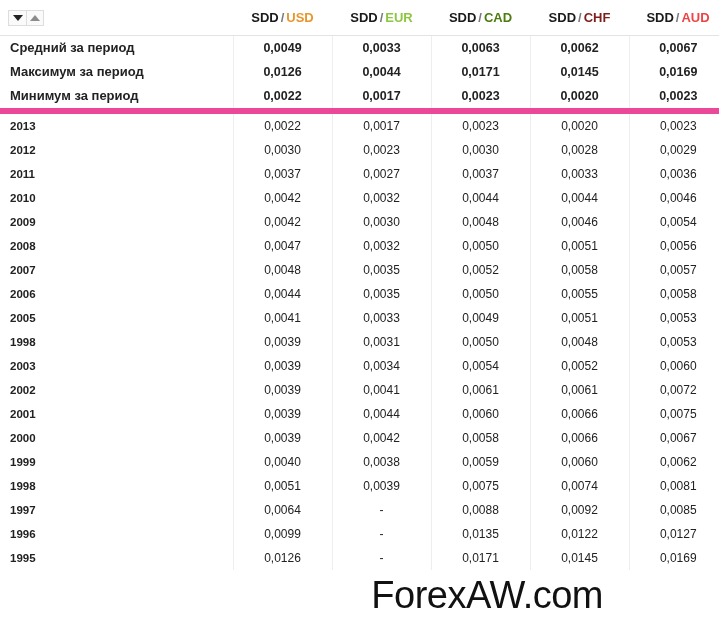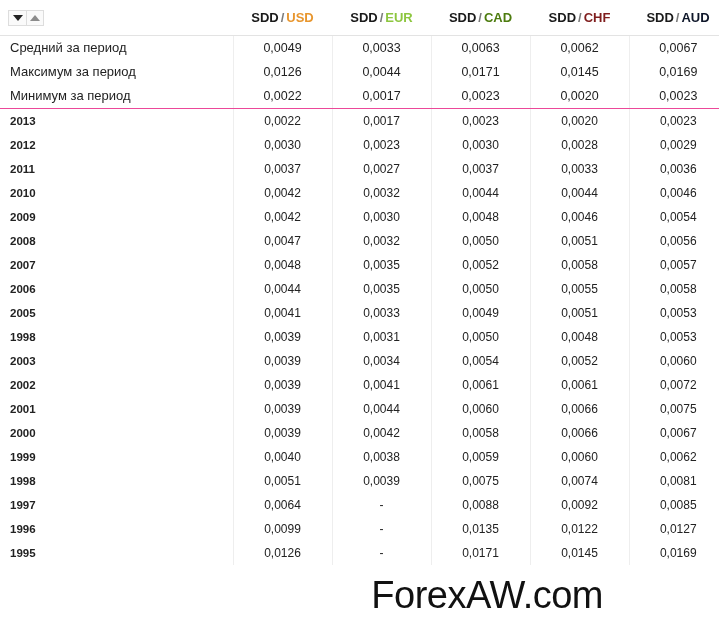--- a/index.html
+++ b/index.html
@@ -100,29 +100,29 @@
   td.label-cell {
     text-align: left;
     padding-left: 10px;
     white-space: nowrap;
   }
   td.val-cell {
     text-align: center;
     border-left: 1px solid #eeeeee;
   }
   tr.summary-row td {
-    font-weight: normal;
+    font-weight: bold;
     font-size: 12.5px;
     height: 24px;
   }
   tr.summary-row td.label-cell {
     font-size: 13px;
   }
   tr.last-summary td {
-    border-bottom: 1px solid #ec4899;
+    border-bottom: 6px solid #ec4899;
   }
   tr.year-row td.label-cell {
     font-weight: bold;
     font-size: 11.5px;
     color: #222222;
   }
   tr.year-row td.val-cell {
     font-weight: normal;
   }
 
@@ -161,21 +161,21 @@
         <th class="col-head" style="width:99px;">
           <span class="base">SDD</span><span class="sep">/</span><span class="quote" style="color: rgb(141, 198, 63);">EUR</span>
         </th>
         <th class="col-head" style="width:99px;">
           <span class="base">SDD</span><span class="sep">/</span><span class="quote" style="color: #4d7c0f;">CAD</span>
         </th>
         <th class="col-head" style="width:99px;">
           <span class="base">SDD</span><span class="sep">/</span><span class="quote" style="color: #7f1d1d;">CHF</span>
         </th>
         <th class="col-head" style="width:98px;">
-          <span class="base">SDD</span><span class="sep">/</span><span class="quote" style="color: #0f172a;">AUD</span>
+          <span class="base">SDD</span><span class="sep">/</span><span class="quote" style="color: #ef4444;">AUD</span>
         </th>
       </tr>
     </thead>
     <tbody id="table-body">
         <tr class="summary-row">
           <td class="label-cell">Средний за период</td>
           <td class="val-cell">0,0049</td>
           <td class="val-cell">0,0033</td>
           <td class="val-cell">0,0063</td>
           <td class="val-cell">0,0062</td>

